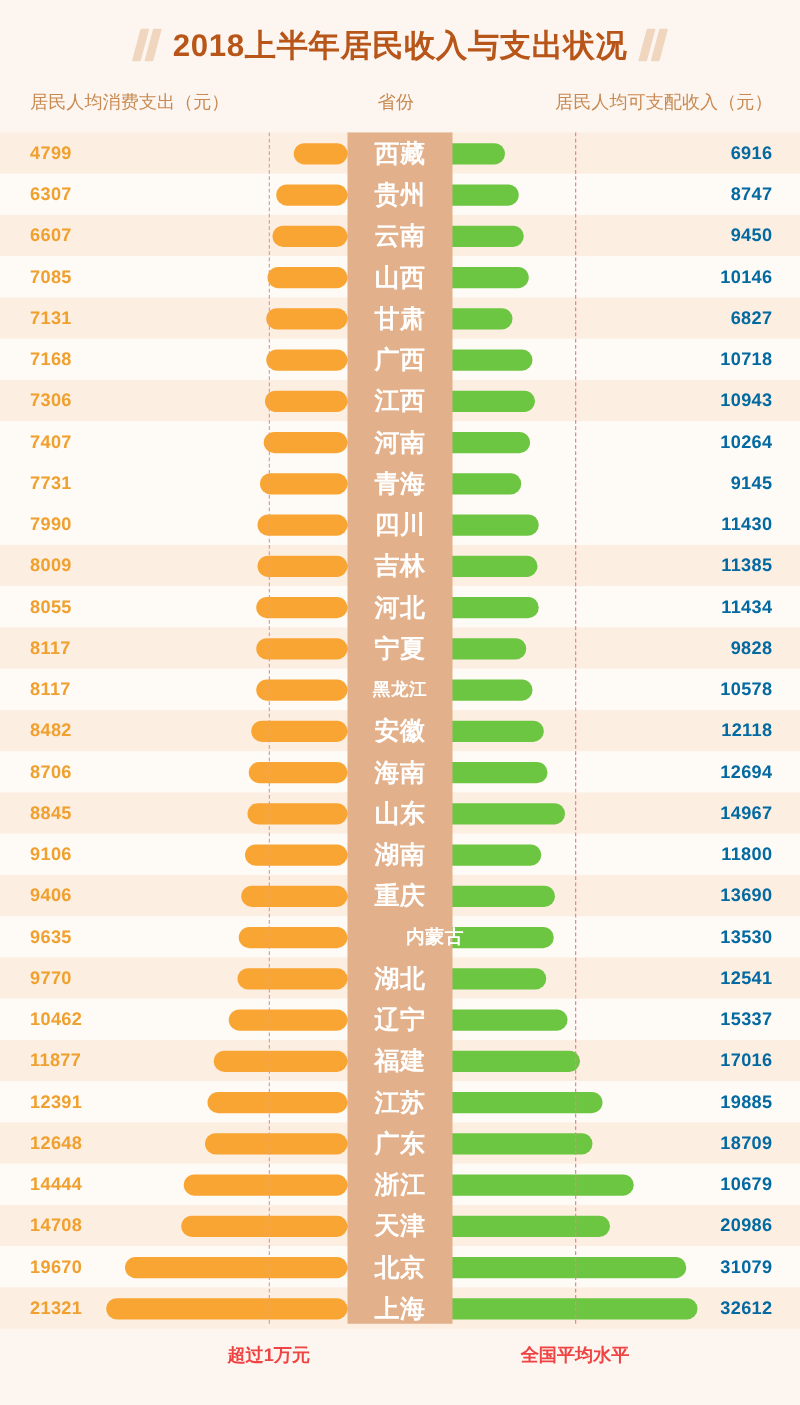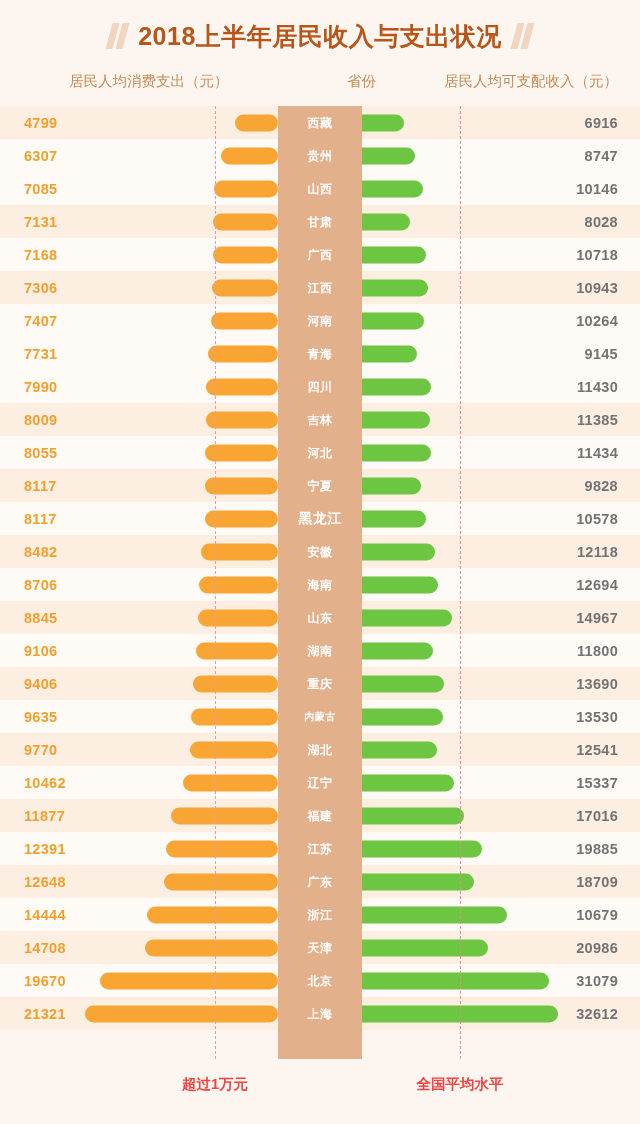--- a/index.html
+++ b/index.html
@@ -24,21 +24,21 @@
     background:#f0d6bf;
     transform:skewX(-15deg);
     border-radius:1px;
   }
   #title-text{
     font-size:25px;font-weight:bold;color:#b8561a;
     letter-spacing:.5px;white-space:nowrap;
   }
   
   #col-headers{
-    position:relative;height:34px;margin-left:45px;
+    position:relative;height:34px;
   }
   #col-headers span{
     position:absolute;top:0;
     font-size:14.5px;color:#c88a52;white-space:nowrap;
   }
   #hdr-left{left:24px;}
   #hdr-mid{left:302px;}
   #hdr-right{right:22px;}
   
   #chart{
@@ -69,40 +69,40 @@
   }
   .row.odd{background:#fdeee2;}
   .row.even{background:#fefaf6;}
   .row .val-left{
     position:absolute;left:24px;top:50%;transform:translateY(-50%);
     font-size:14.5px;font-weight:bold;color:#f0a02e;
     letter-spacing:.3px;
   }
   .row .val-right{
     position:absolute;right:22px;top:50%;transform:translateY(-50%);
-    font-size:14.5px;font-weight:bold;color:#737373;
+    font-size:14.5px;font-weight:bold;color:#0369a1;
     letter-spacing:.3px;
   }
   .row .bar-left{
     position:absolute;right:362px;top:50%;transform:translateY(-50%);
     height:17px;background:#f8a game;
     background:#f9a533;
     border-radius:9px;
     z-index:1;
   }
   .row .bar-right{
     position:absolute;left:278px;top:50%;transform:translateY(-50%);
     height:17px;background:#6cc642;
     border-radius:9px;
     z-index:1;
   }
   .row .prov{
     position:absolute;left:278px;width:84px;top:50%;transform:translateY(-50%);
     text-align:center;
-    font-size:12px;font-weight:bold;color:#ffffff;
+    font-size:20px;font-weight:bold;color:#ffffff;
     z-index:4;
     letter-spacing:.5px;
   }
   
   #footer{
     position:relative;height:65px;
   }
   #footer span{
     position:absolute;top:16px;
     font-size:14.5px;font-weight:bold;color:#ef4444;
@@ -144,32 +144,39 @@
         <span class="val-right">6916</span>
         <span class="prov">西藏</span>
       </div>
       <div class="row even">
         <div class="bar-left" style="width: 57.0916px; background: rgb(249, 165, 51);"></div>
         <div class="bar-right" style="width: 136.57px; background: rgb(108, 198, 66);"></div>
         <span class="val-left">6307</span>
         <span class="val-right">8747</span>
         <span class="prov">贵州</span>
       </div>
+      <div class="row odd">
+        <div class="bar-left" style="width: 59.8073px; background: rgb(249, 165, 51);"></div>
+        <div class="bar-right" style="width: 140.795px; background: rgb(108, 198, 66);"></div>
+        <span class="val-left">6607</span>
+        <span class="val-right">9450</span>
+        <span class="prov">云南</span>
+      </div>
       <div class="row even">
         <div class="bar-left" style="width: 64.1342px; background: rgb(249, 165, 51);"></div>
         <div class="bar-right" style="width: 144.978px; background: rgb(108, 198, 66);"></div>
         <span class="val-left">7085</span>
         <span class="val-right">10146</span>
         <span class="prov">山西</span>
       </div>
       <div class="row odd">
         <div class="bar-left" style="width: 64.5506px; background: rgb(249, 165, 51);"></div>
         <div class="bar-right" style="width: 132.249px; background: rgb(108, 198, 66);"></div>
         <span class="val-left">7131</span>
-        <span class="val-right">8028</span>
+        <span class="val-right">6827</span>
         <span class="prov">甘肃</span>
       </div>
       <div class="row even">
         <div class="bar-left" style="width: 64.8855px; background: rgb(249, 165, 51);"></div>
         <div class="bar-right" style="width: 148.416px; background: rgb(108, 198, 66);"></div>
         <span class="val-left">7168</span>
         <span class="val-right">10718</span>
         <span class="prov">广西</span>
       </div>
       <div class="row odd">
@@ -261,21 +268,21 @@
         <div class="bar-right" style="width: 166.278px; background: rgb(108, 198, 66);"></div>
         <span class="val-left">9406</span>
         <span class="val-right">13690</span>
         <span class="prov">重庆</span>
       </div>
       <div class="row even">
         <div class="bar-left" style="width: 87.2171px; background: rgb(249, 165, 51);"></div>
         <div class="bar-right" style="width: 165.316px; background: rgb(108, 198, 66);"></div>
         <span class="val-left">9635</span>
         <span class="val-right">13530</span>
-        <span class="prov" style="font-size: 10px;">内蒙古</span>
+        <span class="prov" style="font-size: 15px; margin-left: 28px;">内蒙古</span>
       </div>
       <div class="row odd">
         <div class="bar-left" style="width: 88.4391px; background: rgb(249, 165, 51);"></div>
         <div class="bar-right" style="width: 159.372px; background: rgb(108, 198, 66);"></div>
         <span class="val-left">9770</span>
         <span class="val-right">12541</span>
         <span class="prov">湖北</span>
       </div>
       <div class="row even">
         <div class="bar-left" style="width: 94.7032px; background: rgb(249, 165, 51);"></div>

